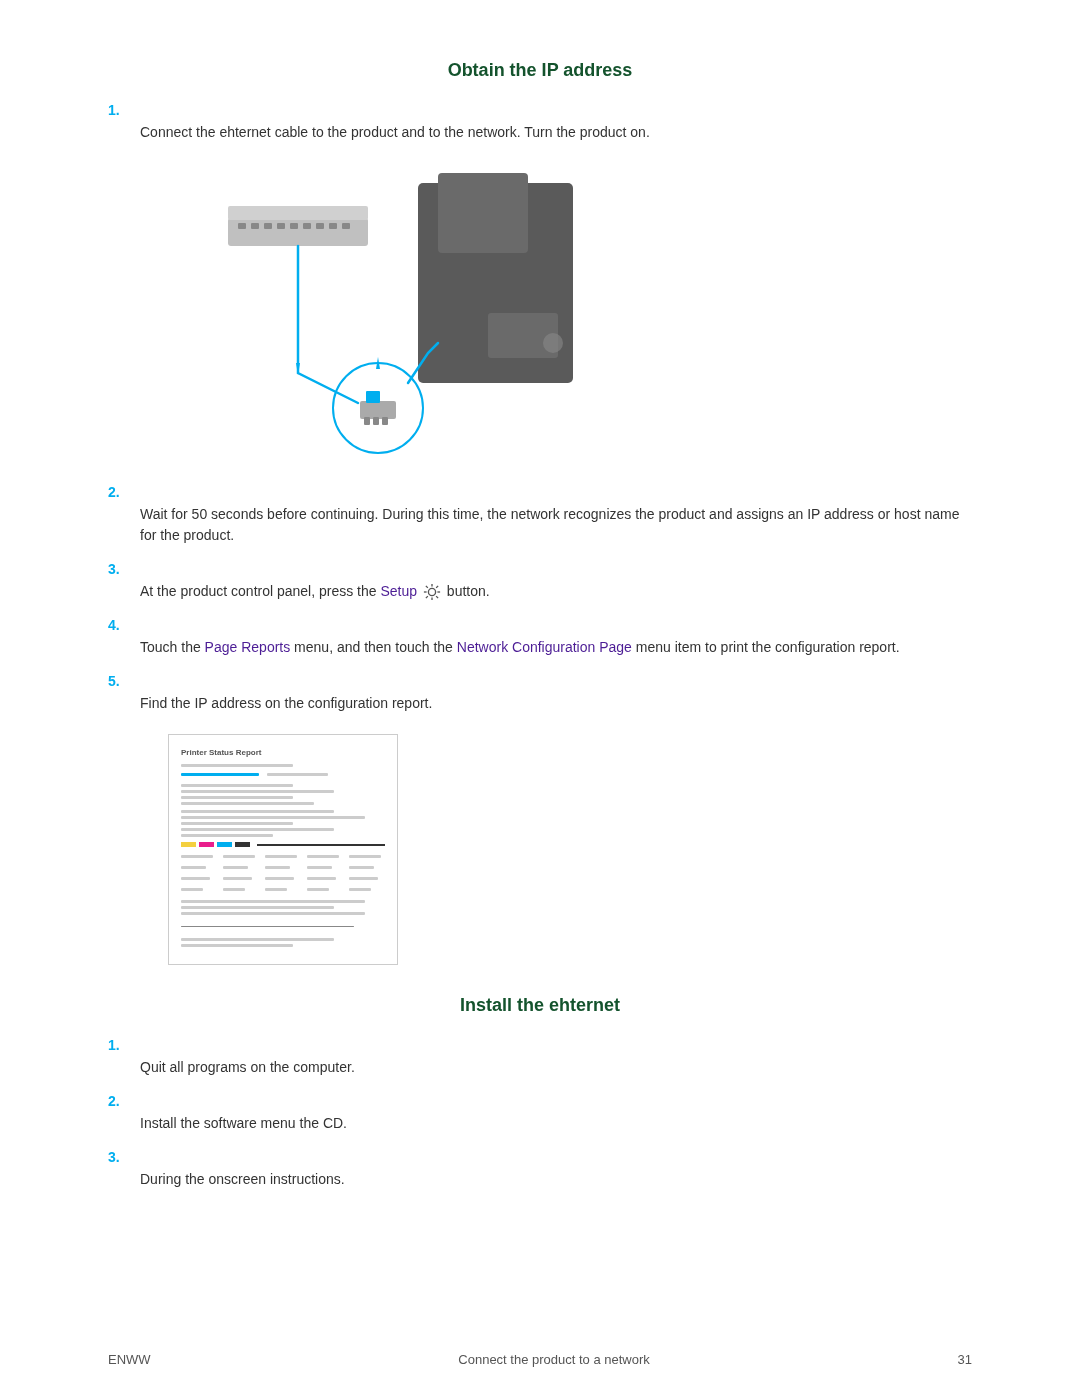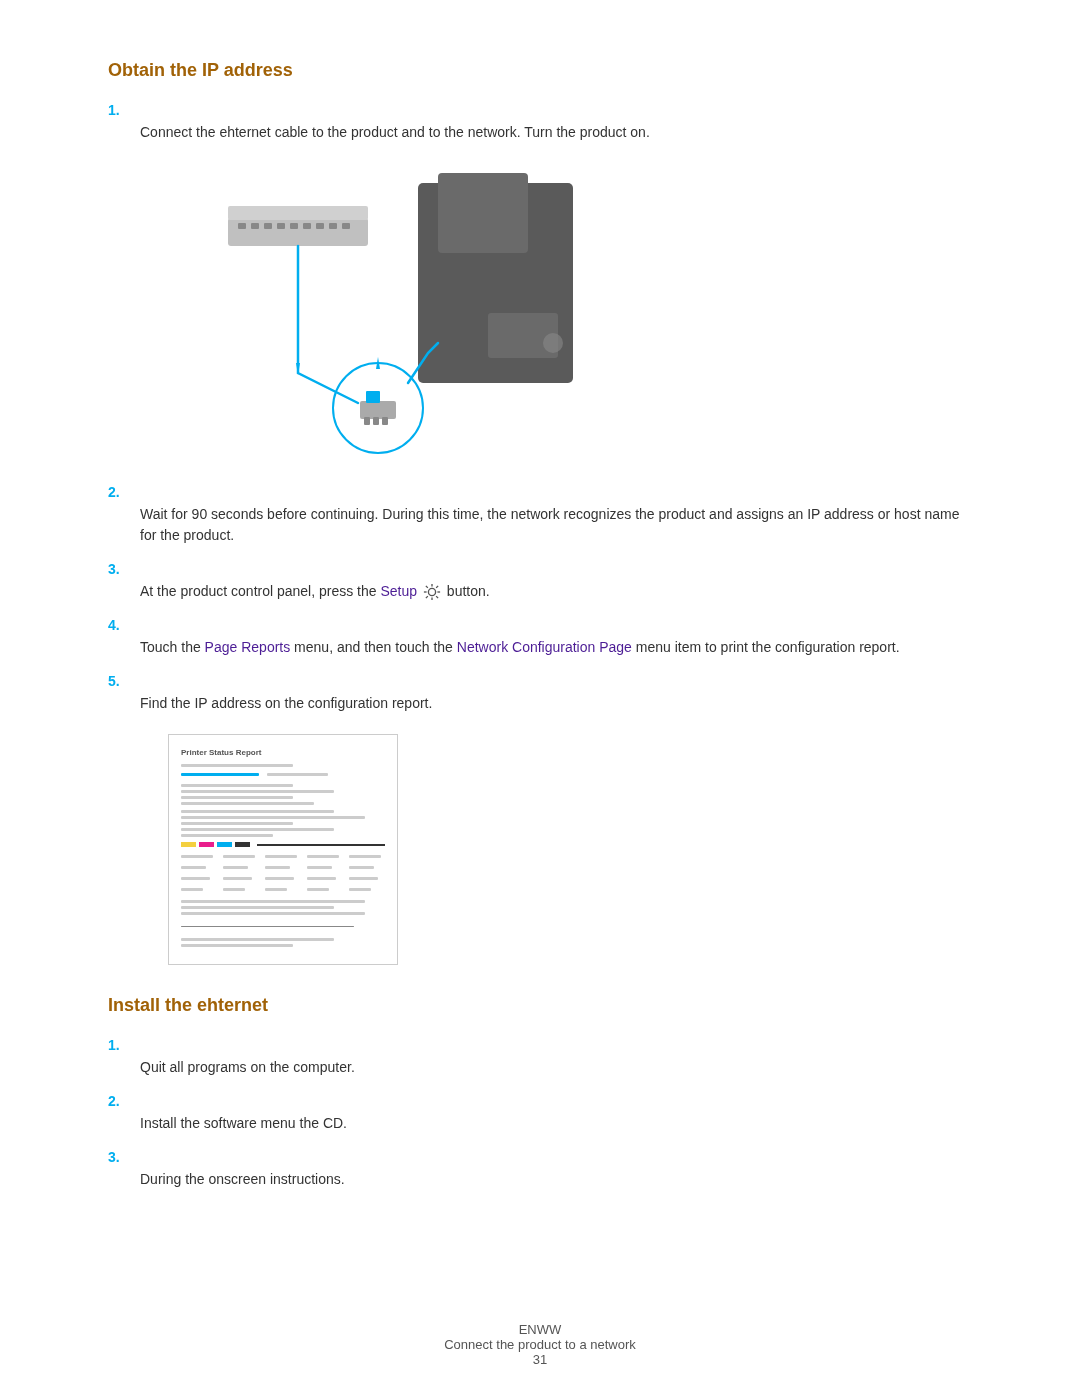--- a/index.html
+++ b/index.html
@@ -14,22 +14,23 @@
     }
 
     .page-content {
       padding: 60px 108px 80px 108px;
       max-width: 1080px;
     }
 
     .section-title {
       font-size: 18px;
       font-weight: bold;
-      color: #a16207;
+      color: #14532d;
       margin-bottom: 20px;
+      text-align: center;
     }
 
     .step-list {
       list-style: none;
       padding: 0;
       margin: 0;
     }
 
     .step-item {
       display: flex;
@@ -143,21 +144,20 @@
       position: absolute;
       bottom: 30px;
       left: 0;
       right: 0;
       display: flex;
       justify-content: space-between;
       align-items: center;
       padding: 0 108px;
       font-size: 13px;
       color: #555;
-      flex-direction: column;
     }
 
     .footer-left {}
     .footer-center {}
     .footer-right {}
 
     
     .setup-icon {
       display: inline-block;
       width: 18px;
@@ -225,21 +225,21 @@
         <polygon points="88,200 92,200 90,212" fill="#00aeef"></polygon>
 
         <polygon points="168,206 172,206 170,194" fill="#00aeef"></polygon>
       </svg>
     </div>
 
     <ol class="step-list" style="margin-top: 8px;">
 
       <li class="step-item">
         <span class="step-number">2.</span>
-        <span class="step-text">Wait for 90 seconds before continuing. During this time, the network recognizes the product and assigns an IP address or host name for the product.</span>
+        <span class="step-text">Wait for 50 seconds before continuing. During this time, the network recognizes the product and assigns an IP address or host name for the product.</span>
       </li>
 
       <li class="step-item">
         <span class="step-number">3.</span>
         <span class="step-text">
           At the product control panel, press the <span class="highlight-cyan">Setup</span>
           <svg class="setup-icon" viewBox="0 0 20 20" xmlns="http://www.w3.org/2000/svg">
             <circle cx="10" cy="10" r="4" fill="none" stroke="#555" stroke-width="1.5"></circle>
             <line x1="10" y1="1" x2="10" y2="4" stroke="#555" stroke-width="1.5"></line>
             <line x1="10" y1="16" x2="10" y2="19" stroke="#555" stroke-width="1.5"></line>

